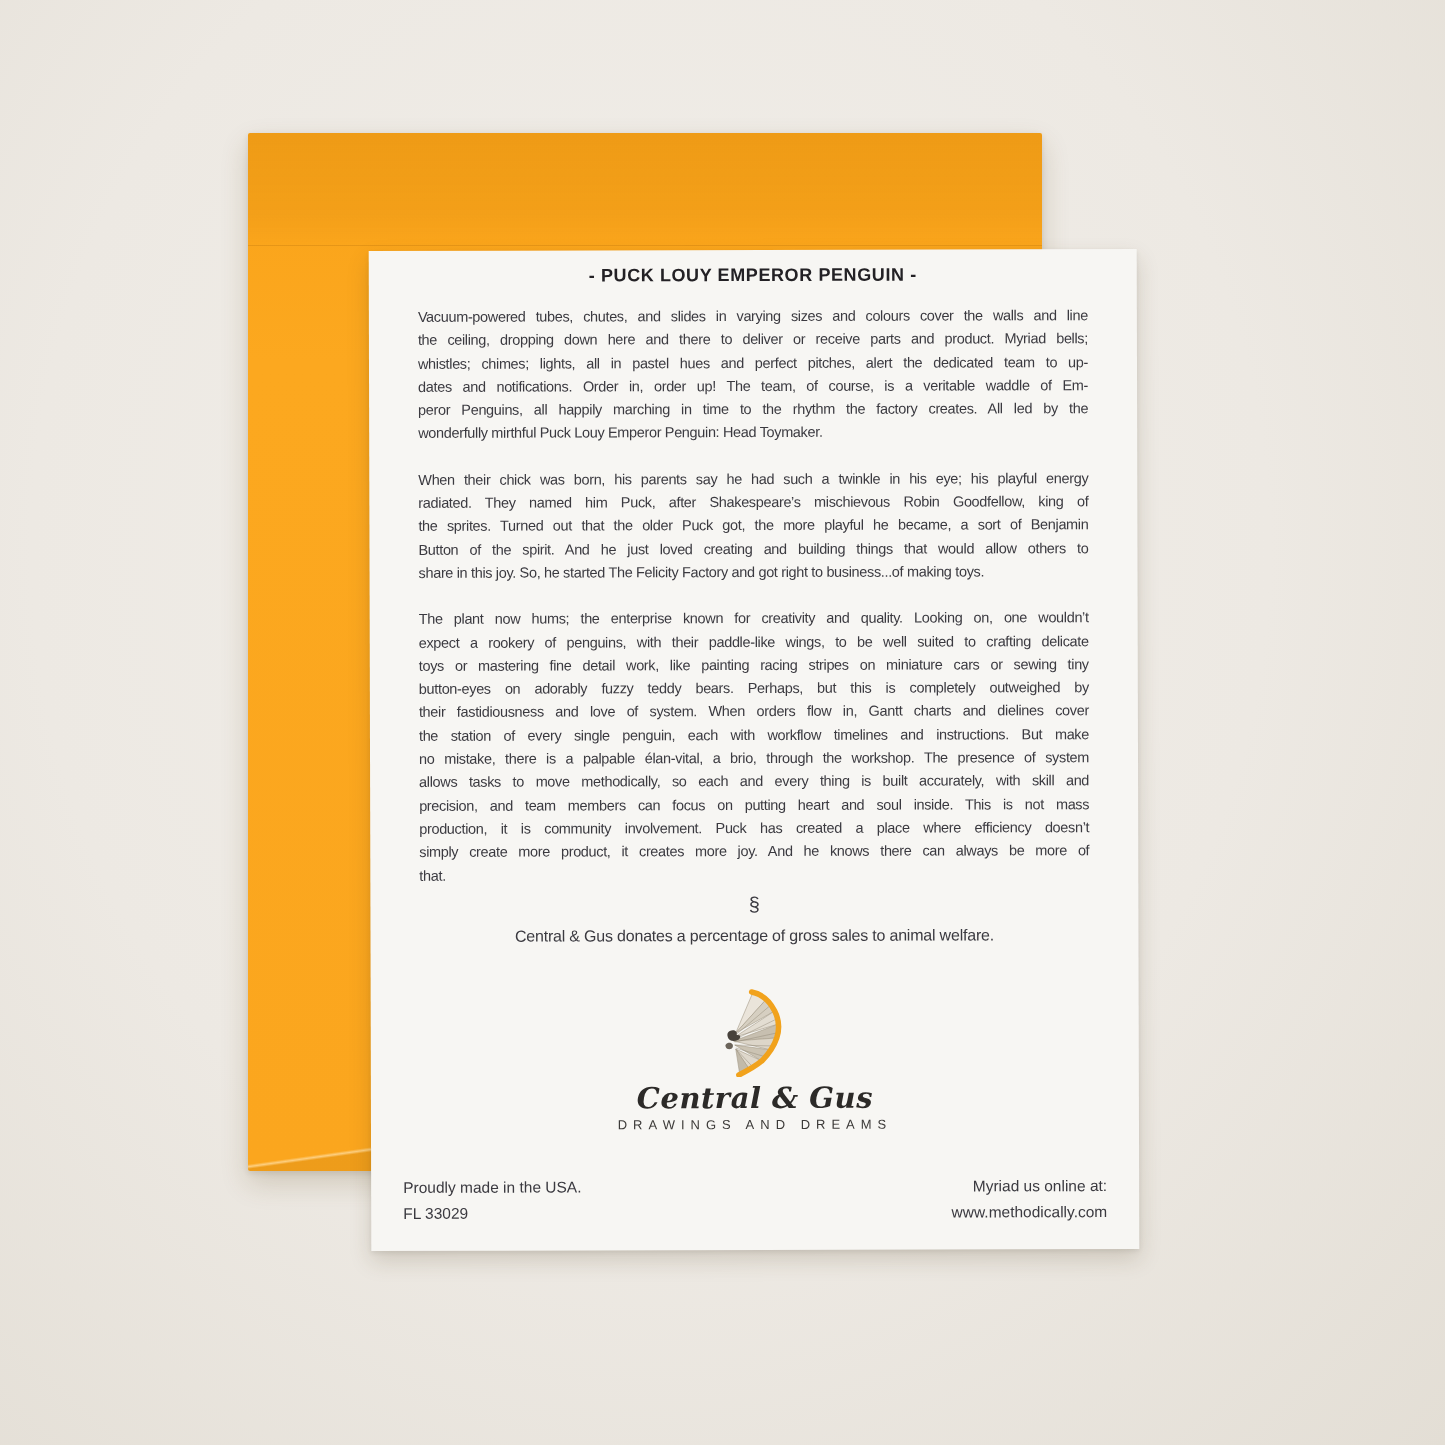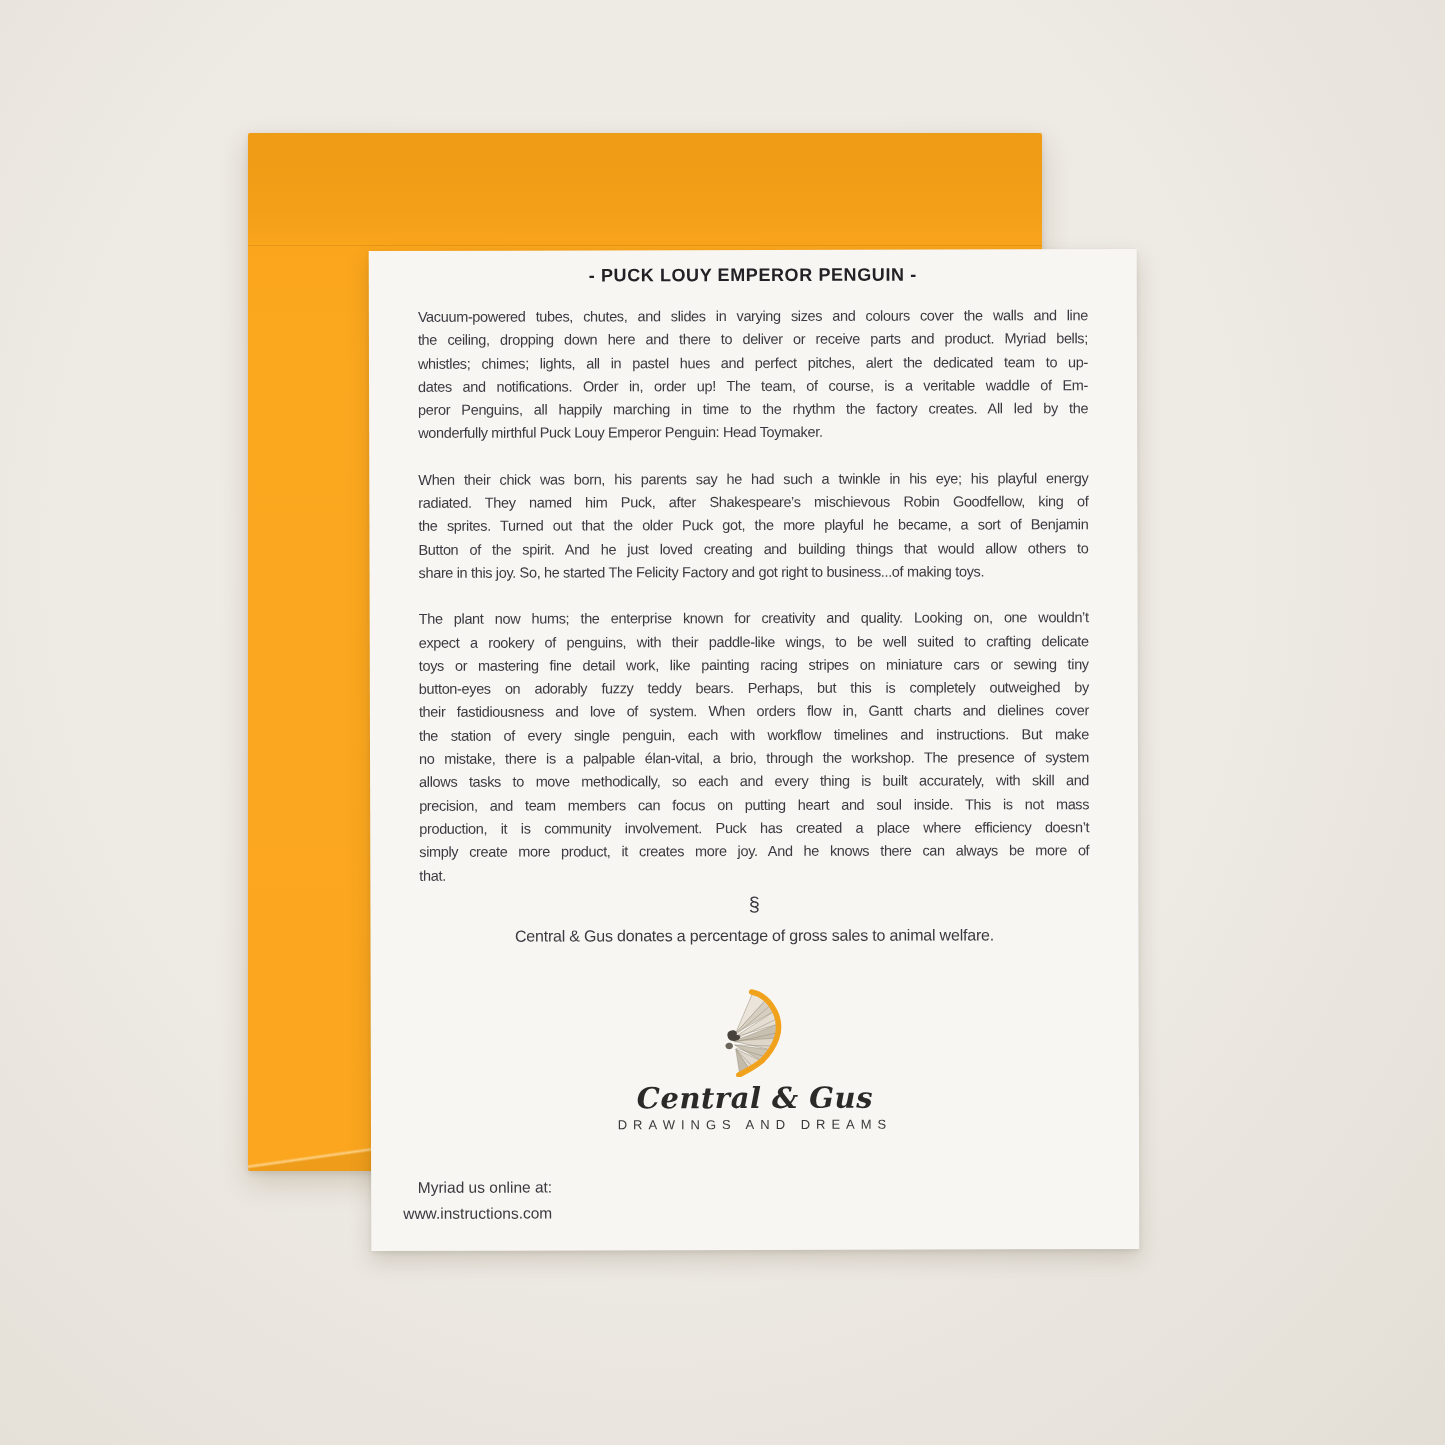--- a/index.html
+++ b/index.html
@@ -156,21 +156,25 @@
           <path d="M32,3 C42,5 50,12 55,22 C59,30 60,40 57,49 C54,58 48,66 42,72 C36,77 27,82 19,86" fill="none" stroke="#F1A21C" stroke-width="5.5" stroke-linecap="round"></path>
 
           <path d="M10,42 C14,40 18,42 17,46 C21,45 22,49 18,51 C14,53 9,52 8,48 C7,45 8,43 10,42 Z" fill="#47423B"></path>
           <path d="M8,54 C11,53 14,55 13,58 C12,61 7,61 6,58 C5,56 6,55 8,54 Z" fill="#6B645A"></path>
         </svg>
         <div class="brand-name">Central &amp; Gus</div>
         <div class="brand-tagline">DRAWINGS AND DREAMS</div>
       </div>
 
       <div class="footer">
+        <div class="footer-left">
+          <div>Proudly made in the USA.</div>
+          <div>FL 33029</div>
+        </div>
         <div class="footer-right">
           <div>Myriad us online at:</div>
-          <div>www.instructions.com</div>
+          <div>www.methodically.com</div>
         </div>
       </div>
 
     </div>
   </div>
 </div>
 
 </body></html>

